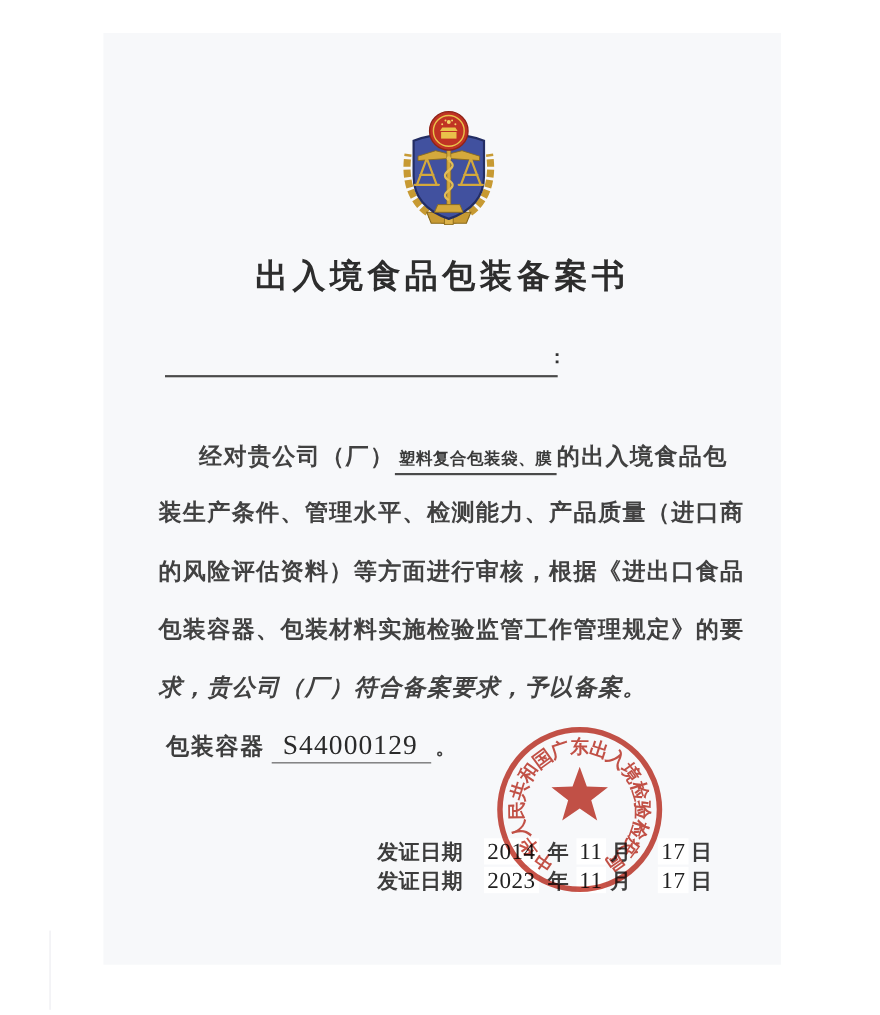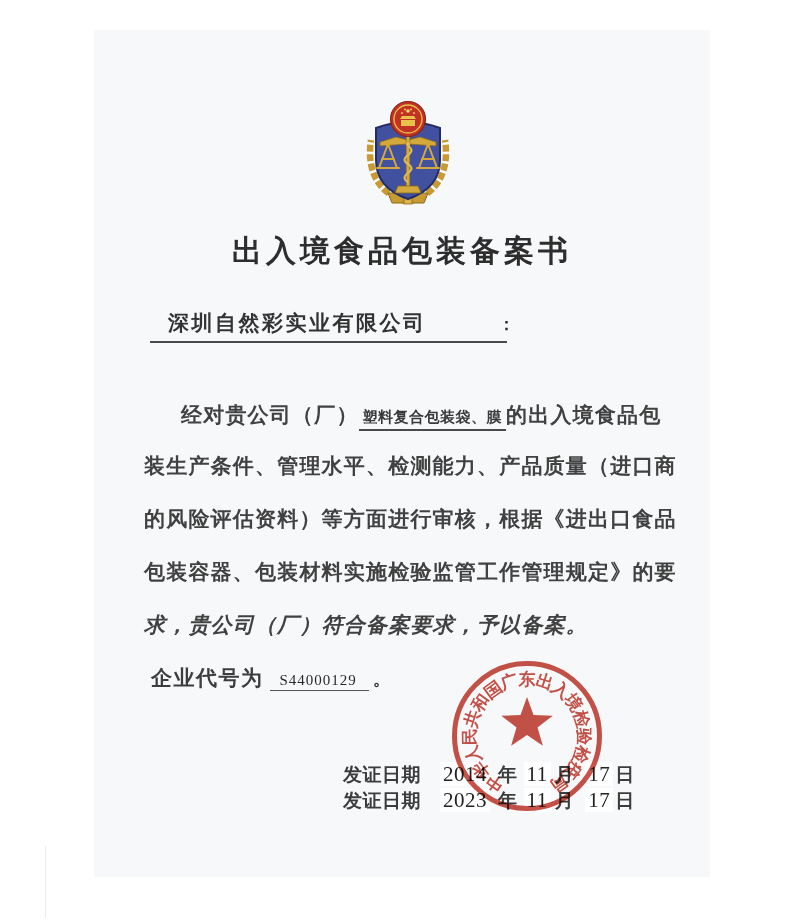--- a/index.html
+++ b/index.html
@@ -20,37 +20,37 @@
 
   .bline{position:absolute;white-space:nowrap;font-size:21px;font-weight:600;
          letter-spacing:1.2px;color:#414141;}
   .l1{left:181px;top:401px;} .l2{left:144px;top:452px;} .l3{left:144px;top:505px;}
   .l4{left:144px;top:558px;} .l5{left:144px;top:611px;font-style:italic;}
   .fill-product{font-size:15px;font-weight:700;letter-spacing:0.5px;color:#3a3a3a;
                 border-bottom:2px solid #4a4a4a;padding:0 4px 4px 4px;}
 
   .code-line{position:absolute;left:151px;top:664px;white-space:nowrap;font-size:21px;
              font-weight:600;letter-spacing:1.5px;color:#3d3d3d;}
-  .code-value{font-family:"Liberation Serif",serif;font-size:15px;font-weight:400;
+  .code-value{font-family:"Liberation Serif",serif;font-size:25px;font-weight:400;
               letter-spacing:1px;color:#2a2a2a;border-bottom:1.5px solid #555;
               padding:0 12px 2px 10px;margin-left:6px;}
   .code-suffix{margin-left:4px;font-size:18px;}
 
   .authority{position:absolute;left:403px;top:736px;white-space:nowrap;font-size:21px;
              font-weight:600;letter-spacing:1.5px;color:#3c3c3c;}
   .authority-city{font-weight:700;letter-spacing:2px;border-bottom:1.5px solid #777;
                   padding:0 3px 2px 1px;}
   .authority-rest{margin-left:10px;}
 
   .date-row{position:absolute;left:343px;white-space:nowrap;font-size:19px;font-weight:600;
             letter-spacing:0.5px;color:#3c3c3c;}
   .issue-row{top:762px;} .expiry-row{top:788px;}
   .dval{font-family:"Liberation Serif",serif;font-size:21px;font-weight:400;color:#222;
         background:rgba(255,255,255,.9);padding:0 3px;}
-  .m13{margin-left:19px;} .m10{margin-left:6px;} .m8{margin-left:8px;} .m4{margin-left:4px;} .m11{margin-left:11px;} .m2{margin-left:2px;}
+  .m13{margin-left:19px;} .m10{margin-left:6px;} .m8{margin-left:8px;} .m4{margin-left:4px;} .m11{margin-left:24px;} .m2{margin-left:2px;}
 
   .seal{position:absolute;left:427px;top:636px;width:200px;height:200px;
         opacity:.87;mix-blend-mode:multiply;}
   .seal svg{position:absolute;left:0;top:0;}
   .seal-ring{position:absolute;left:0;top:0;width:200px;height:200px;}
   .seal-ring span{position:absolute;left:50%;top:50%;font-size:17px;font-weight:700;
                   color:#c0382b;line-height:1;}
 </style>
 </head>
 <body>
@@ -88,32 +88,31 @@
     <rect x="45" y="24" width="14" height="6" fill="#e9c24a"></rect>
     <circle cx="52" cy="15" r="1.8" fill="#f3d468"></circle>
     <circle cx="46" cy="17" r="0.9" fill="#f3d468"></circle>
     <circle cx="49" cy="13.5" r="0.9" fill="#f3d468"></circle>
     <circle cx="55" cy="13.5" r="0.9" fill="#f3d468"></circle>
     <circle cx="58" cy="17" r="0.9" fill="#f3d468"></circle>
   </svg>
 
   <div class="title">出入境食品包装备案书</div>
 
-  <div class="company-name">深圳自然彩实业有限公司</div>
   <div class="company-underline"></div>
   <div class="company-colon">：</div>
 
   <div class="bline l2">装生产条件、管理水平、检测能力、产品质量（进口商</div>
   <div class="bline l1"><span>经对贵公司（厂）</span><span class="fill-product">塑料复合包装袋、膜</span><span>的出入境食品包</span></div>
   <div class="bline l4">包装容器、包装材料实施检验监管工作管理规定》的要</div>
   <div class="bline l3">的风险评估资料）等方面进行审核，根据《进出口食品</div>
   <div class="bline l5">求，贵公司（厂）符合备案要求，予以备案。</div>
 
   <div class="code-line">
-    <span>企业代号为</span><span class="code-value">S44000129</span><span class="code-suffix">。</span>
+    <span>包装容器</span><span class="code-value">S44000129</span><span class="code-suffix">。</span>
   </div>
 
 
   <div class="date-row issue-row">
     <span>发证日期</span><span class="dval m13">2014</span><span class="m8">年</span><span class="dval m10">11</span><span class="m4">月</span><span class="dval m11">17</span><span class="m2">日</span>
   </div>
   <div class="date-row expiry-row">
     <span>发证日期</span><span class="dval m13">2023</span><span class="m8">年</span><span class="dval m10">11</span><span class="m4">月</span><span class="dval m11">17</span><span class="m2">日</span>
   </div>
 

